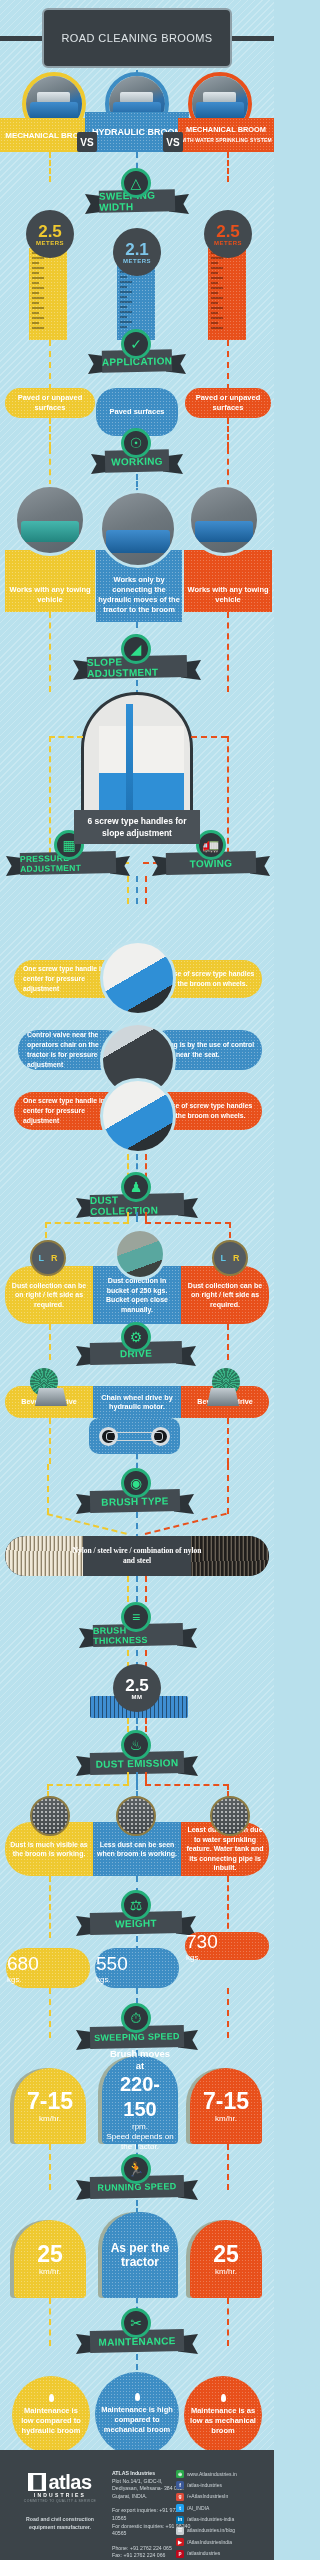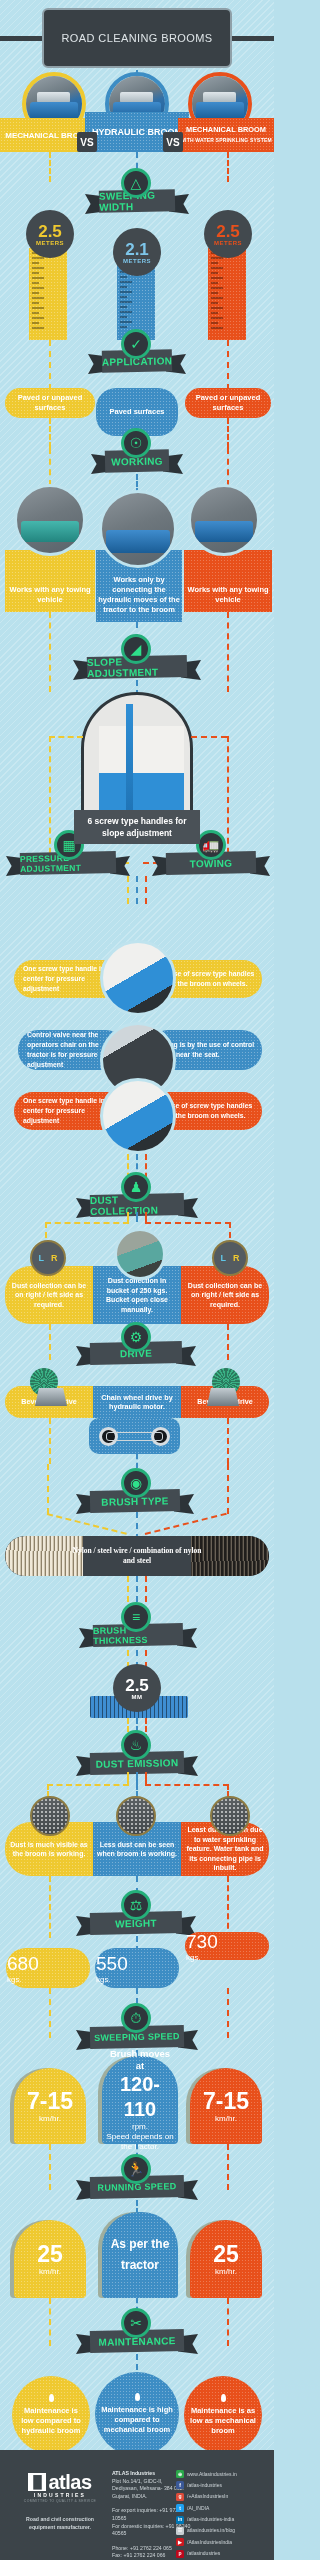--- a/index.html
+++ b/index.html
@@ -675,21 +675,21 @@
 
 <div class="tomb-shadow" style="left:10px;  top:2068px; width:72px; height:76px;"></div>
 <div class="tomb yellow tex-y" style="left:14px; top:2068px; width:72px; height:76px;">
   <span class="big">7-15</span>
   <span class="small">km/hr.</span>
 </div>
 
 <div class="tomb-shadow" style="left:98px; top:2056px; width:76px; height:88px;"></div>
 <div class="tomb blue tex-b" style="left:102px; top:2056px; width:76px; height:88px; padding:4px;">
   <span class="mid">Brush moves at</span>
-  <span class="big" style="font-size:20px">120-110</span>
+  <span class="big" style="font-size:20px">220-150</span>
   <span class="small">rpm.</span>
   <span class="small">Speed depends on the tractor.</span>
 </div>
 
 <div class="tomb-shadow" style="left:186px; top:2068px; width:72px; height:76px;"></div>
 <div class="tomb orange tex-o" style="left:190px; top:2068px; width:72px; height:76px;">
   <span class="big">7-15</span>
   <span class="small">km/hr.</span>
 </div>
 
@@ -706,21 +706,21 @@
 <div class="vline vl-b" style="left:136px; top:2200px; height:22px;"></div>
 
 <div class="tomb-shadow" style="left:10px;  top:2220px; width:72px; height:78px;"></div>
 <div class="tomb yellow tex-y" style="left:14px; top:2220px; width:72px; height:78px;">
   <span class="big">25</span>
   <span class="small">km/hr.</span>
 </div>
 
 <div class="tomb-shadow" style="left:98px; top:2212px; width:76px; height:86px;"></div>
 <div class="tomb blue tex-b" style="left:102px; top:2212px; width:76px; height:86px;">
-  <span class="mid" style="font-size:12px; line-height:21px;">As per the tractor</span>
+  <span class="mid" style="font-size:12px; line-height:14px;">As per the tractor</span>
 </div>
 
 <div class="tomb-shadow" style="left:186px; top:2220px; width:72px; height:78px;"></div>
 <div class="tomb orange tex-o" style="left:190px; top:2220px; width:72px; height:78px;">
   <span class="big">25</span>
   <span class="small">km/hr.</span>
 </div>
 
 <div class="vline vl-y" style="left:49px;  top:2298px; height:48px;"></div>
 <div class="vline vl-b" style="left:136px; top:2298px; height:14px;"></div>

